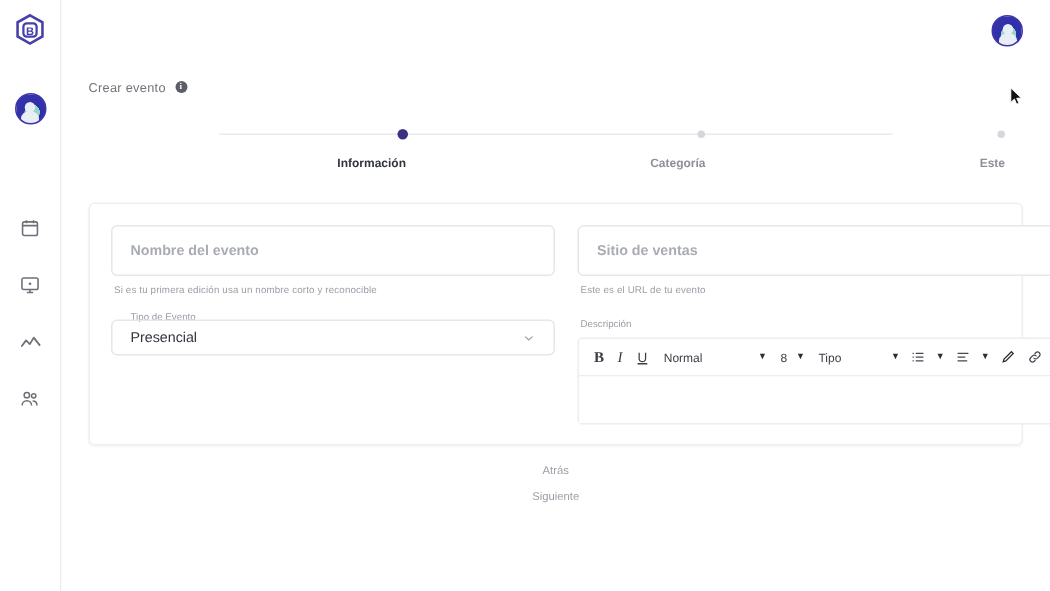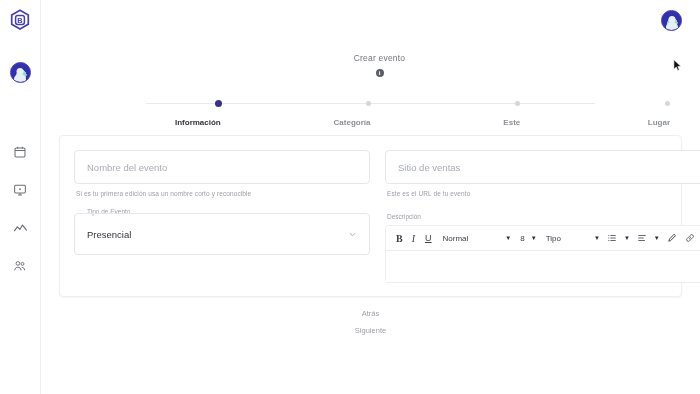--- a/index.html
+++ b/index.html
@@ -54,21 +54,21 @@
     content:""; position:absolute; left:50%; top:27%;
     width:7px; height:7px; border-radius:50%;
     background:#e8eef6; transform: translateX(-50%);
   }
   .top-avatar::before {
     content:""; position:absolute; left:50%; top:58%;
     width:12px; height:10px; border-radius:50% 50% 0 0;
     background:#e8eef6; transform: translateX(-50%);
   }
 
-  .page-head { display:flex; align-items:center; gap:6px; padding: 13px 0 0 18px; flex-direction: column; }
+  .page-head { display:flex; align-items:center; gap:6px; padding: 13px 0 0 18px; }
   .page-title { font-size: 8.5px; color:#6f7279; letter-spacing:.2px; }
   .info-ico {
     width:8px; height:8px; border-radius:50%;
     background:#5b5e66; color:#fff; font-size:6px; line-height:8px;
     text-align:center; font-weight:bold; font-family:"Liberation Serif", serif;
   }
 
   
   .stepper { margin: 24px 30px 0 30px; position: relative; }
   .step-row { display:flex; align-items:center; }
@@ -89,28 +89,28 @@
     height: 162px;
   }
   .card-body { padding: 14px 14px 0 14px; display:flex; gap: 15px; }
   .col-left { width: 296px; flex: 0 0 296px; }
   .col-right { flex:1 1 auto; }
 
   .field {
     position:relative; height:34px;
     border:1px solid #e6e6ec; border-radius:4px;
     background:#fff; display:flex; align-items:center;
-    padding: 0 12px; cursor:text;
+    padding: 0 12px; cursor:text;font-weight:bold;
   }
   .field .ph { font-size:9.5px; color:#a9acb4; }
   .helper { font-size:6.5px; color:#9b9ea6; margin-top:6px; padding-left:2px; letter-spacing:.1px; }
 
   .select-wrap { margin-top: 16px; position:relative; }
   .select-box {
-    position:relative; height:42px;
+    position:relative; height:24px;
     border:1px solid #e6e6ec; border-radius:4px;
     display:flex; align-items:center; padding:0 12px; cursor:pointer;
   }
   .select-label {
     position:absolute; top:-5px; left:9px; background:#fff; padding:0 4px;
     font-size:6.5px; color:#9b9ea6;
   }
   .select-value { font-size:9.5px; color:#31343b; }
   .chev { margin-left:auto; color:#9b9ea6; display:flex; }
 
@@ -222,24 +222,20 @@
           <div class="dot"></div>
           <div class="step-label">Información</div>
         </div>
         <div class="step">
           <div class="dot"></div>
           <div class="step-label">Categoría</div>
         </div>
         <div class="step">
           <div class="dot"></div>
           <div class="step-label">Este</div>
-        </div>
-        <div class="step">
-          <div class="dot"></div>
-          <div class="step-label">Lugar</div>
         </div>
       </div>
     </div>
 
     <div class="card">
       <div class="card-body">
 
         <div class="col-left">
           <div class="field">
             <span class="ph">Nombre del evento</span>

